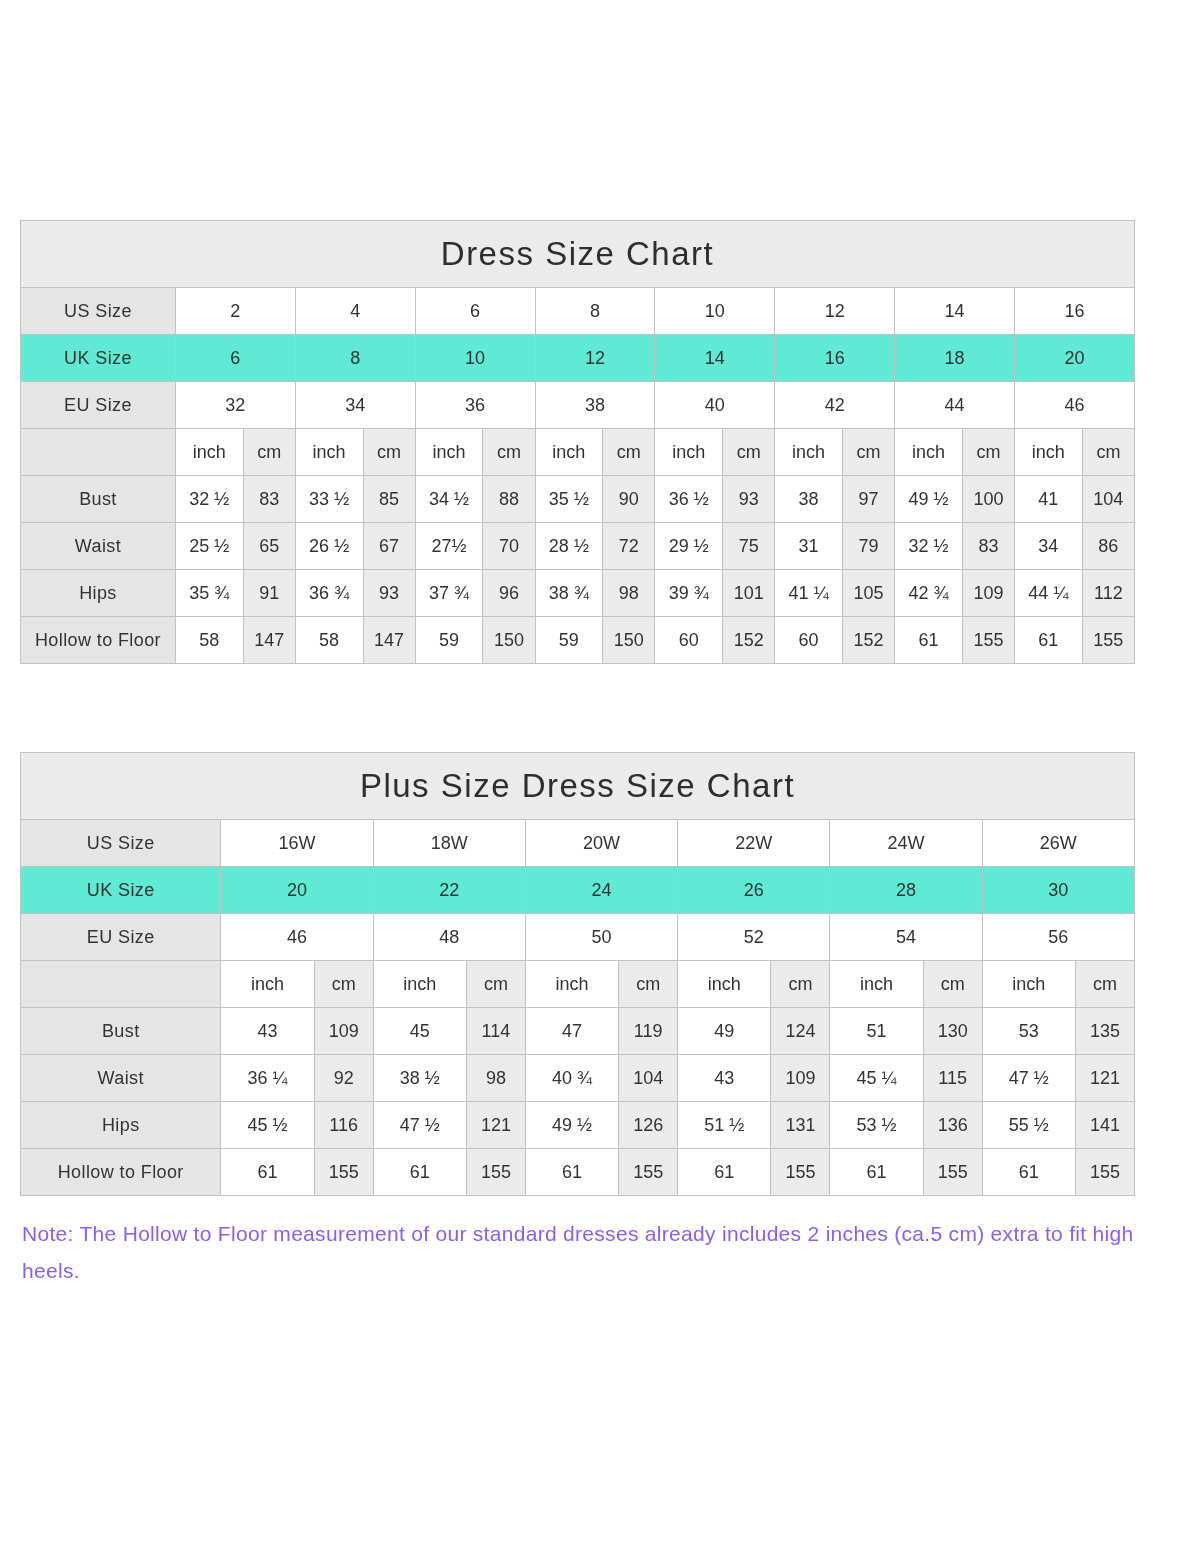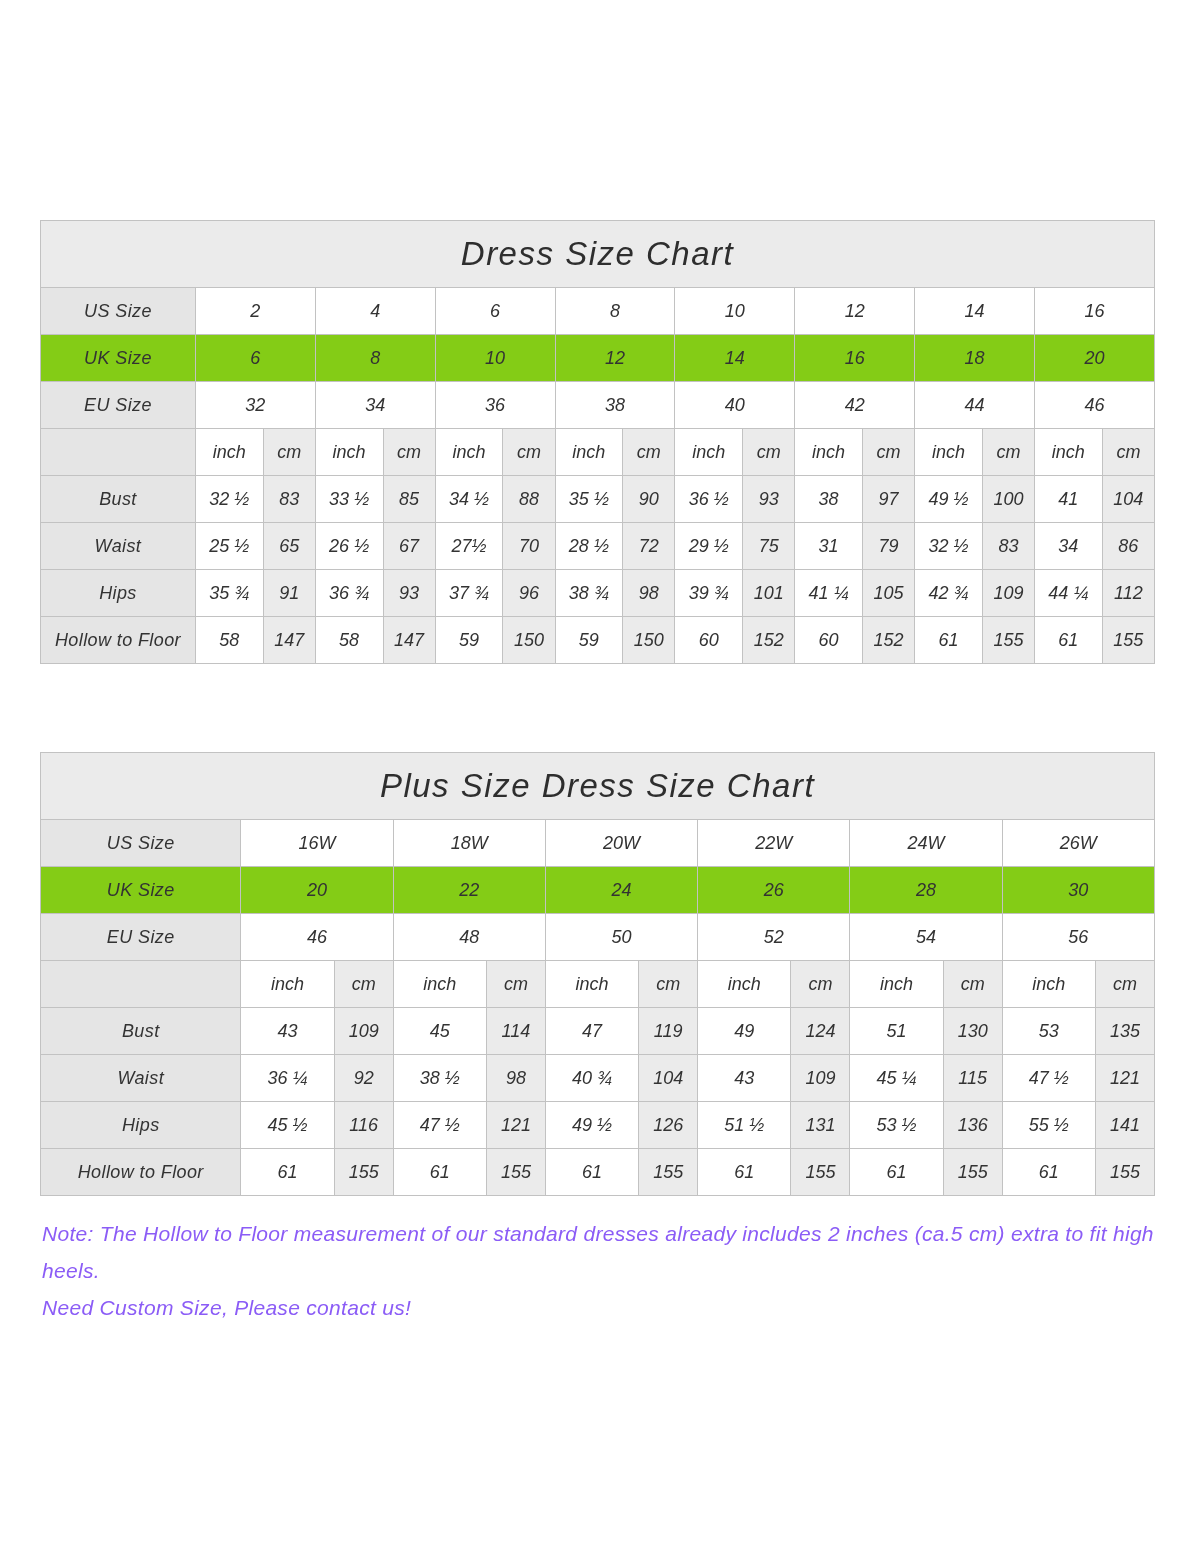--- a/index.html
+++ b/index.html
@@ -8,24 +8,23 @@
     background: #ffffff;
   }
   body {
     width: 1200px;
     min-height: 1566px;
     font-family: "Liberation Sans", sans-serif;
     color: #333333;
   }
   .page {
     padding-top: 220px;
-    padding-left: 40px;
+    padding-left: 20px;
     padding-right: 45px;
     box-sizing: border-box;
-    font-style: italic;
   }
   table.chart {
     border-collapse: collapse;
     table-layout: fixed;
     width: 1115px;
   }
   table.chart td {
     border: 1px solid #c2c2c2;
     text-align: center;
     vertical-align: middle;
@@ -43,21 +42,21 @@
   }
   tr.size-row td, tr.unit-row td, tr.measure-row td {
     height: 46px;
   }
   td.label {
     background: #e5e5e5;
     font-size: 19px;
     letter-spacing: 0.4px;
   }
   tr.shaded td {
-    background: #84cc16;
+    background: #5eead4;
   }
   td.cm {
     background: #ebebeb;
   }
   td.inch {
     background: #ffffff;
   }
   table.plus {
     margin-top: 88px;
   }
@@ -361,16 +360,15 @@
           <td class="inch">61</td>
           <td class="cm">155</td>
           <td class="inch">61</td>
           <td class="cm">155</td>
         </tr>
       </tbody>
   </table>
 
   <div class="note">
     <p>Note: The Hollow to Floor measurement of our standard dresses already includes 2 inches (ca.5 cm) extra to fit high heels.</p>
-    <p>Need Custom Size, Please contact us!</p>
   </div>
 
 </div>
 
 </body></html>

